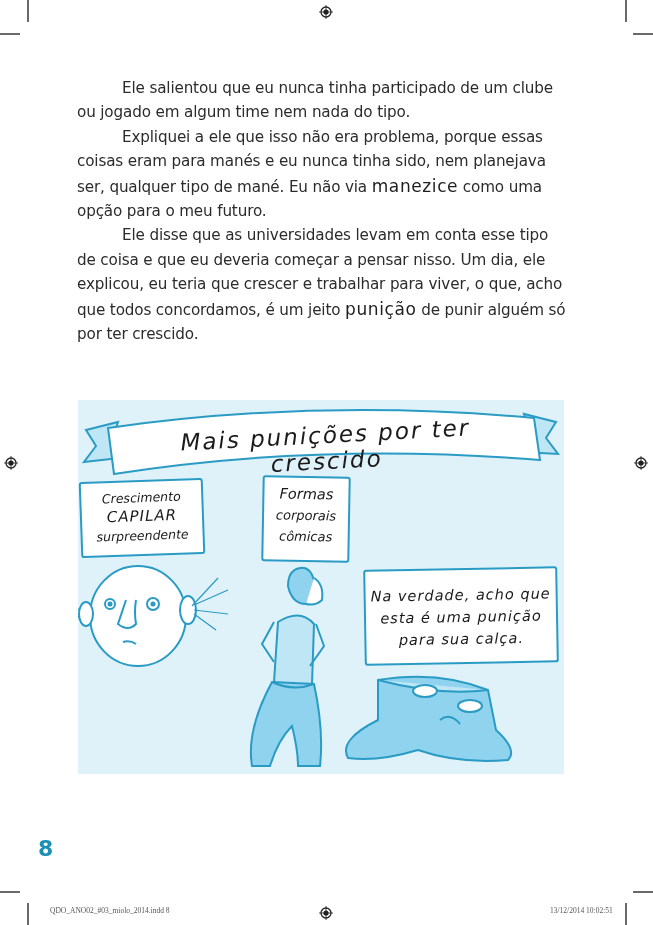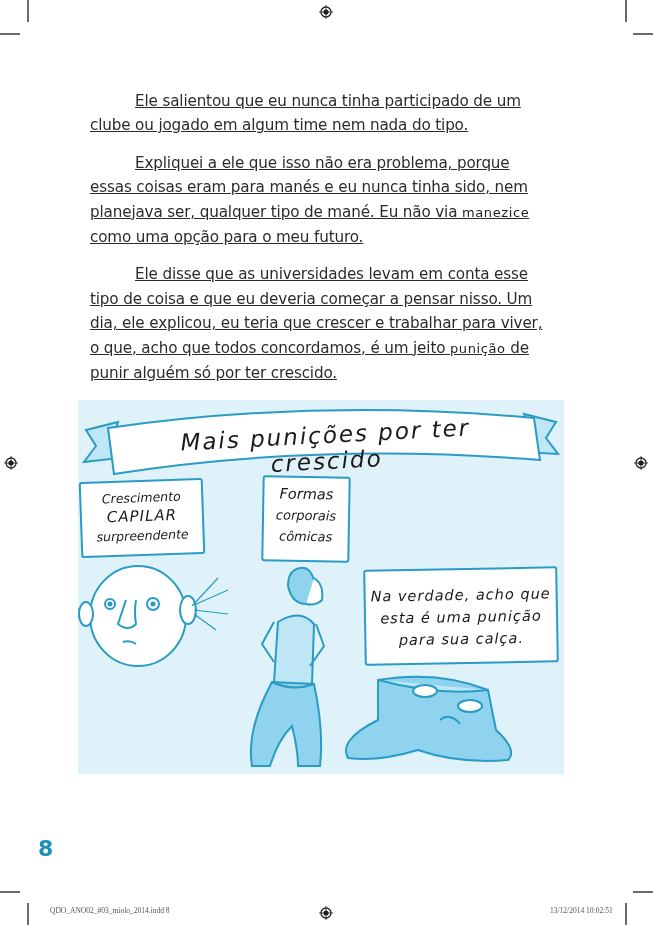--- a/index.html
+++ b/index.html
@@ -10,23 +10,23 @@
       color: #2a2a2a;
     }
     .crop { position: absolute; background: #6a6a6a; }
     .reg { position: absolute; width: 14px; height: 14px; }
     .body-text {
       position: absolute; left: 77px; top: 76px; width: 490px;
       font-family: "DejaVu Sans", sans-serif;
       font-size: 15.2px; line-height: 24.4px; color: #2b2b2b;
       letter-spacing: -0.15px;
     }
-    .body-text p { margin: 13px; text-decoration: underline; }
+    .body-text p { margin: 0; }
     .body-text .indent { text-indent: 45px; }
-    .emph { font-size: 13px; letter-spacing: 0.6px; font-weight: normal; color: #1e1e1e; }
+    .emph { font-size: 17px; letter-spacing: 0.6px; font-weight: normal; color: #1e1e1e; }
 
     .panel {
       position: absolute; left: 78px; top: 400px; width: 486px; height: 374px;
       background: #dff2fa;
       overflow: hidden;
     }
     .banner-text {
       position: absolute; left: 48px; top: 22px; width: 400px; text-align: center;
       font-size: 23px; letter-spacing: 2px; transform: rotate(-3deg);
       font-family: "DejaVu Sans", sans-serif; font-style: italic; color: #1a1a1a;

